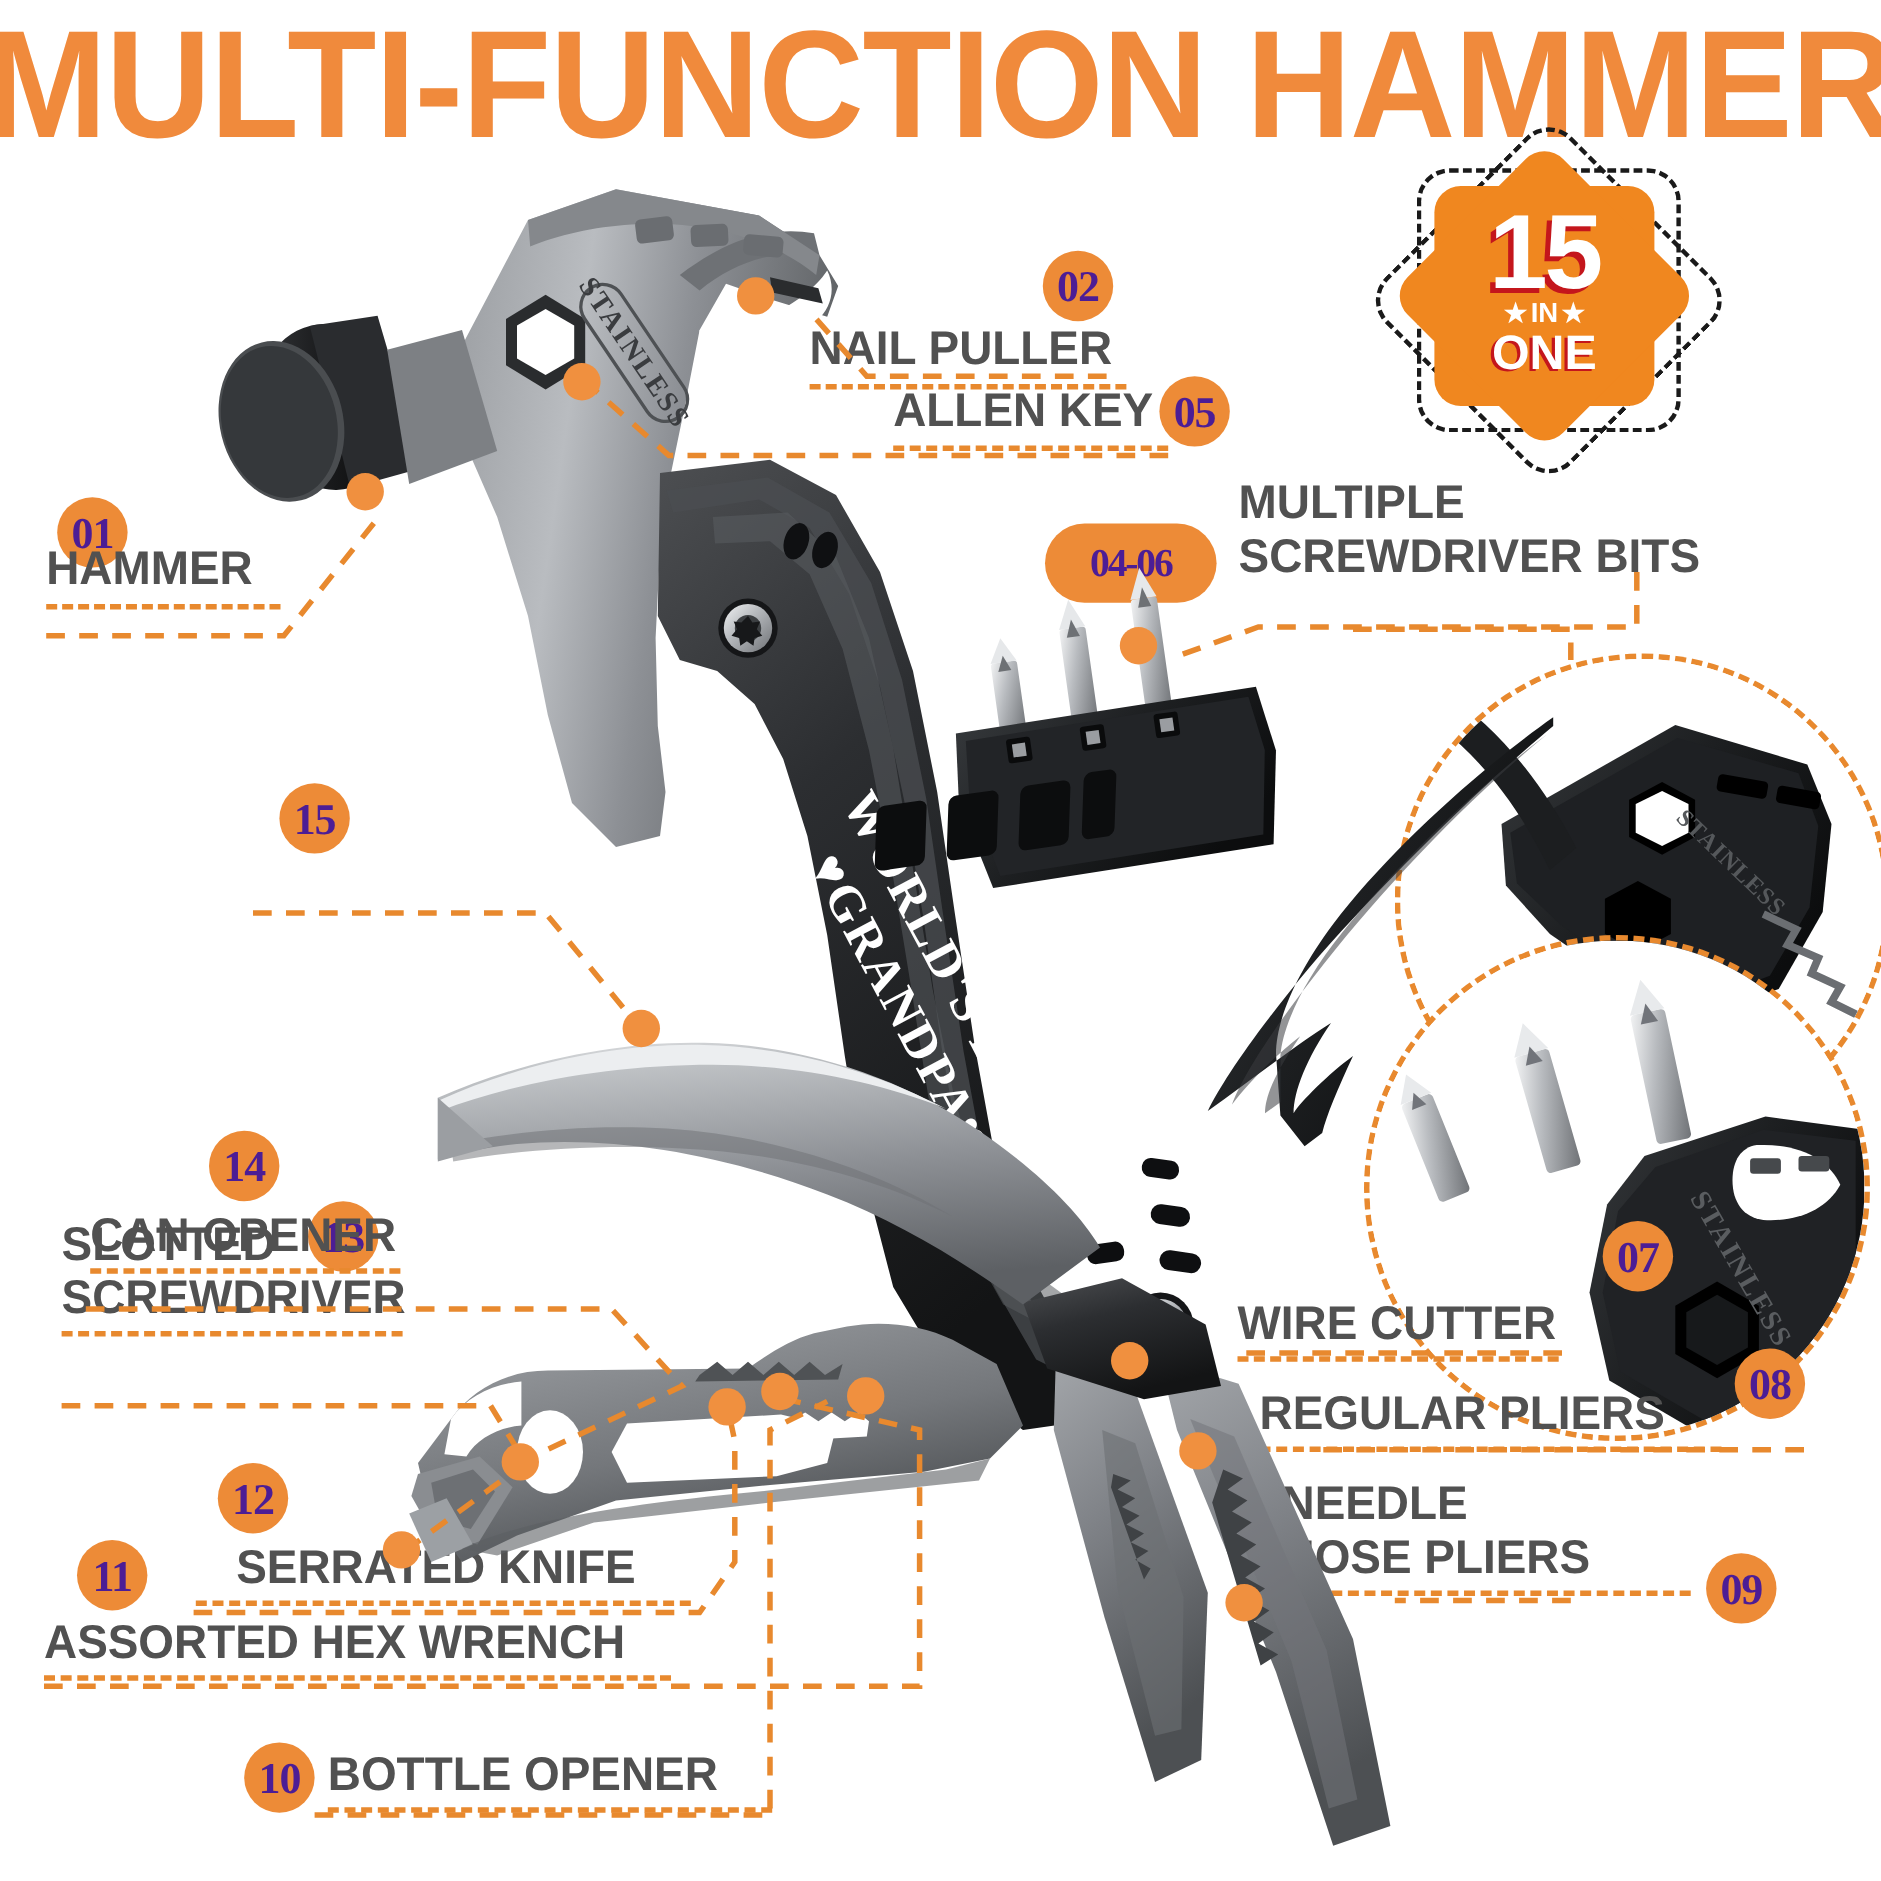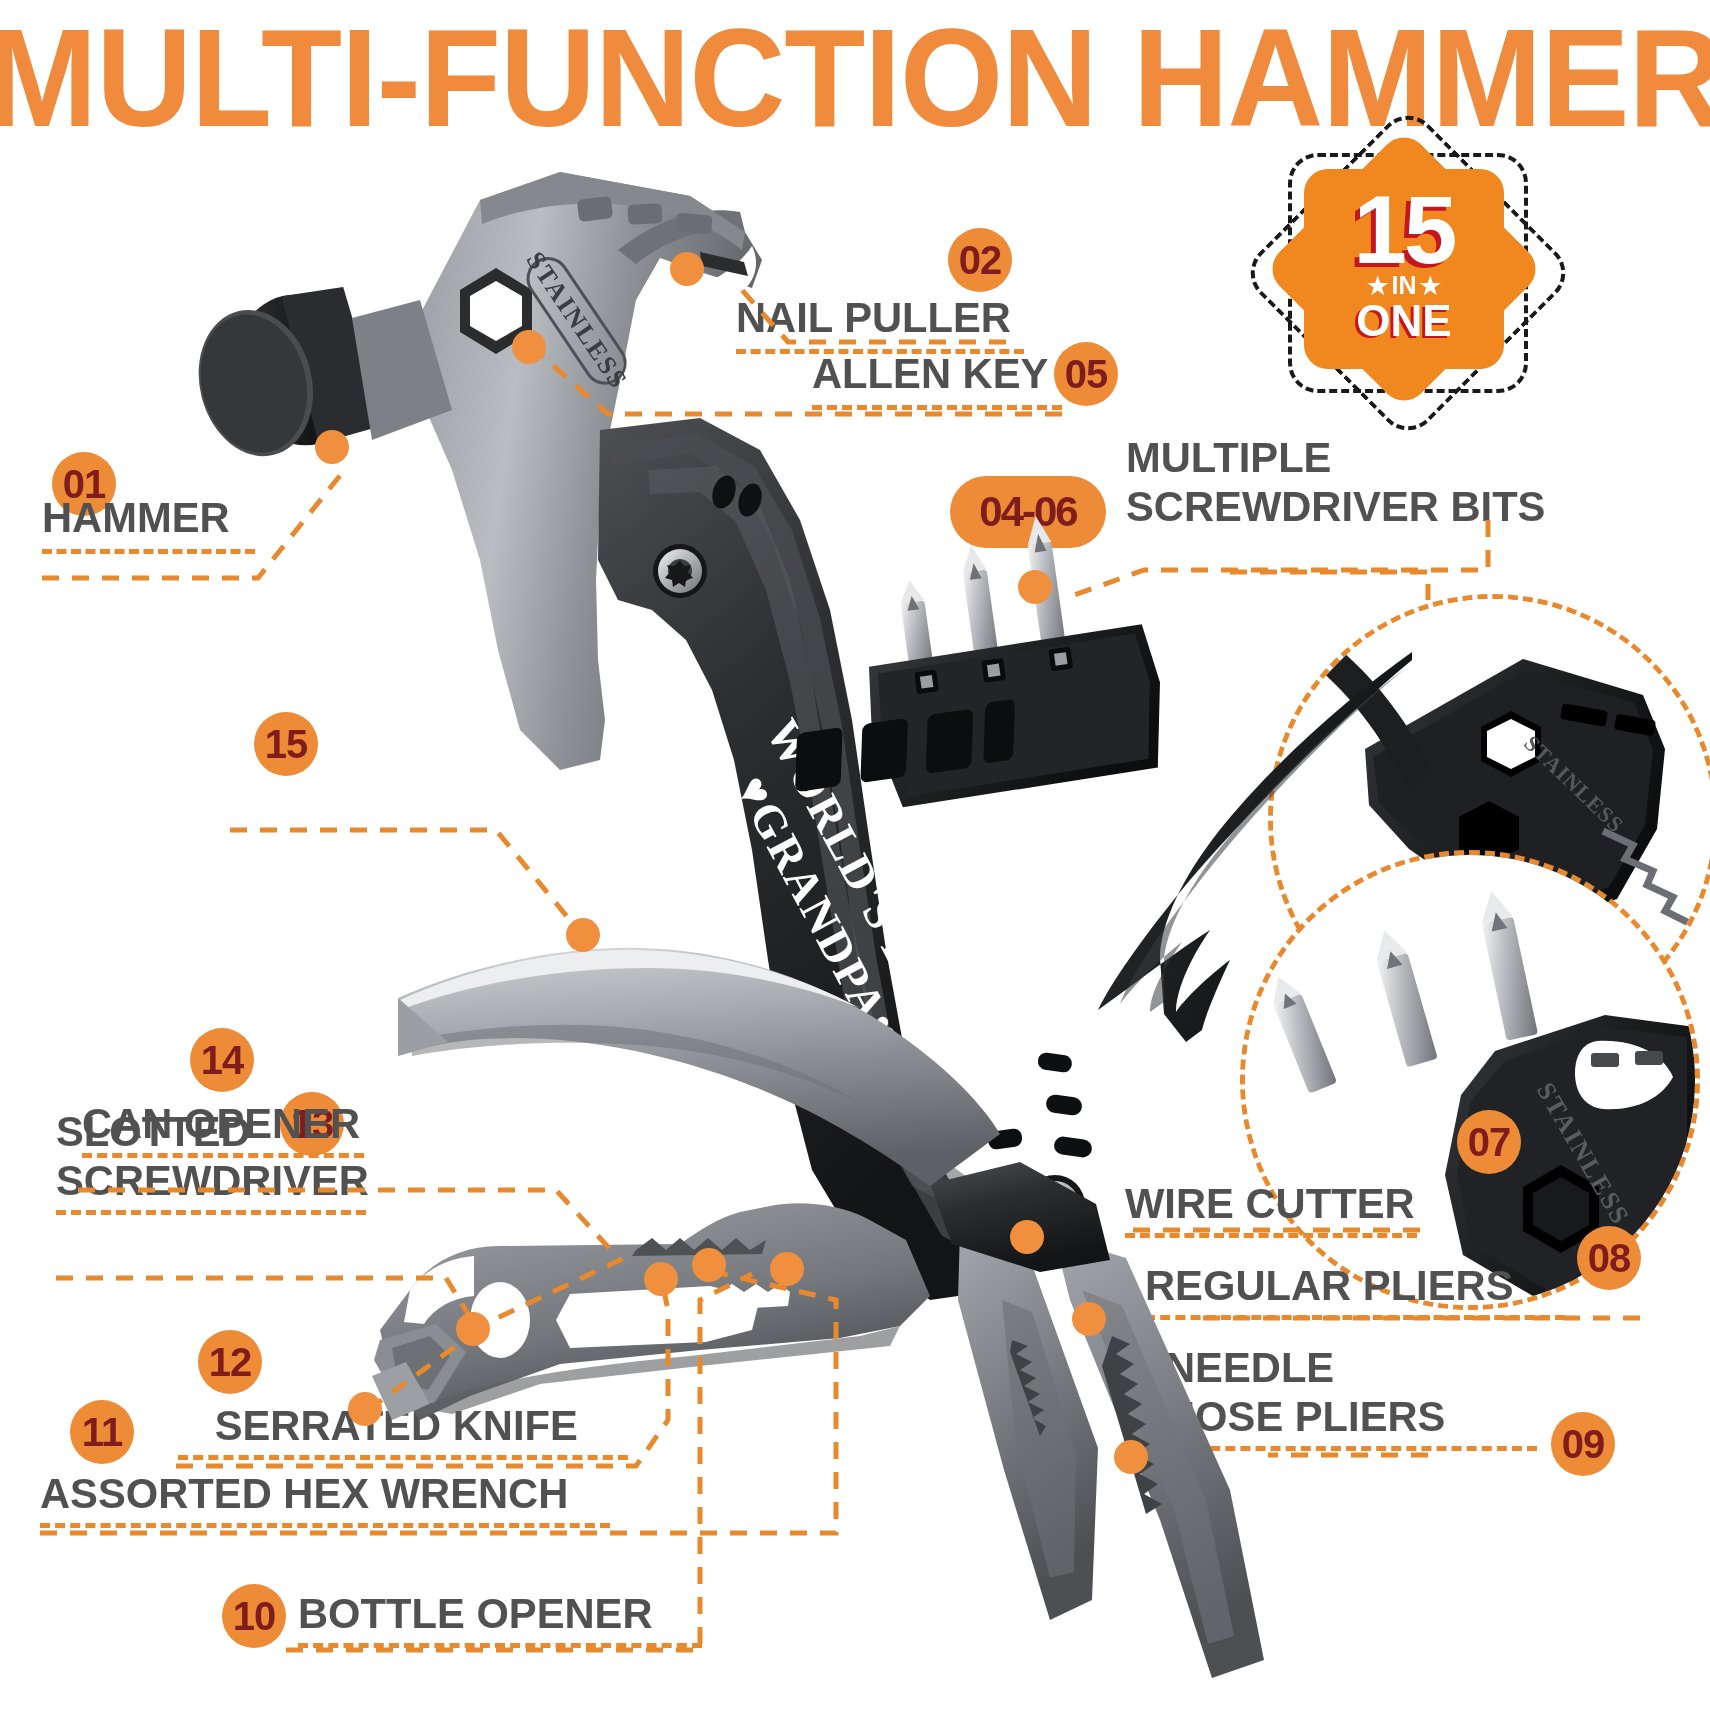--- a/index.html
+++ b/index.html
@@ -53,26 +53,27 @@
   
   .lbl{position:absolute;}
   .lbl .txt{
     color:#515151;font-weight:bold;font-size:43px;line-height:1.0;
     white-space:nowrap;letter-spacing:0px;
     transform:scaleX(0.97);transform-origin:left center;
   }
   .underline{border-bottom:5px dashed #E8892E;height:0;}
   .badge{
     position:absolute;width:64px;height:64px;border-radius:50%;
-    background:#ED8B37;color:#7f1d1d;font-weight:bold;font-size:40px;
+    background:#ED8B37;color:#4c1d95;font-weight:bold;font-size:40px;
     display:flex;align-items:center;justify-content:center;
     letter-spacing:-1px;
+    font-family:Liberation Serif, serif;
   }
   .badge.wide{
-    width:156px;height:72px;border-radius:36px;font-size:42px;letter-spacing:-2px;
+    width:156px;height:72px;border-radius:36px;font-size:36px;letter-spacing:-2px;
   }
   .badge.wide::before,.badge.wide::after{
     content:"";position:absolute;width:72px;height:72px;border-radius:50%;background:#ED8B37;top:0;z-index:-1;
   }
   .badge.wide::before{left:0;}
   .badge.wide::after{right:0;}
 
   
   .dot{position:absolute;width:34px;height:34px;border-radius:50%;background:#F0903F;z-index:30;}
 

